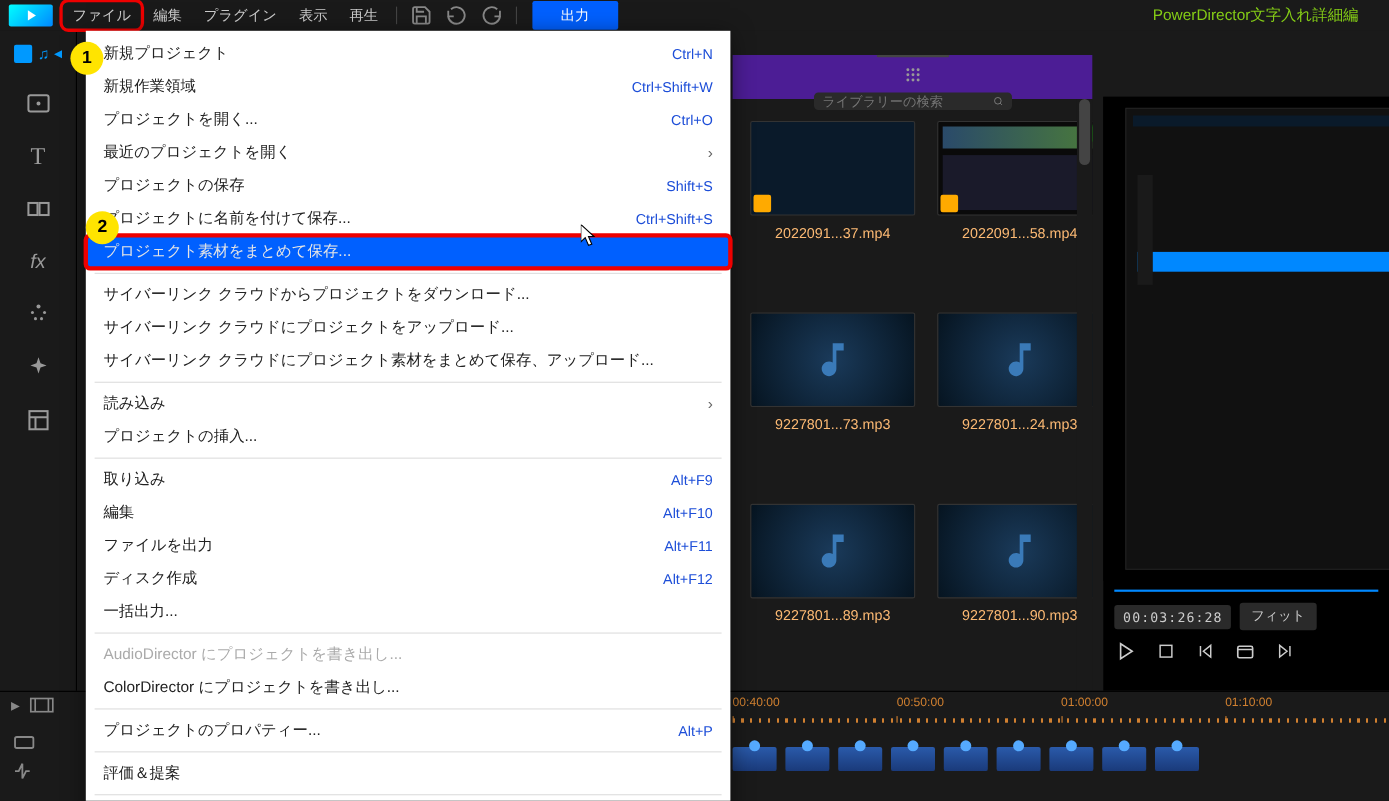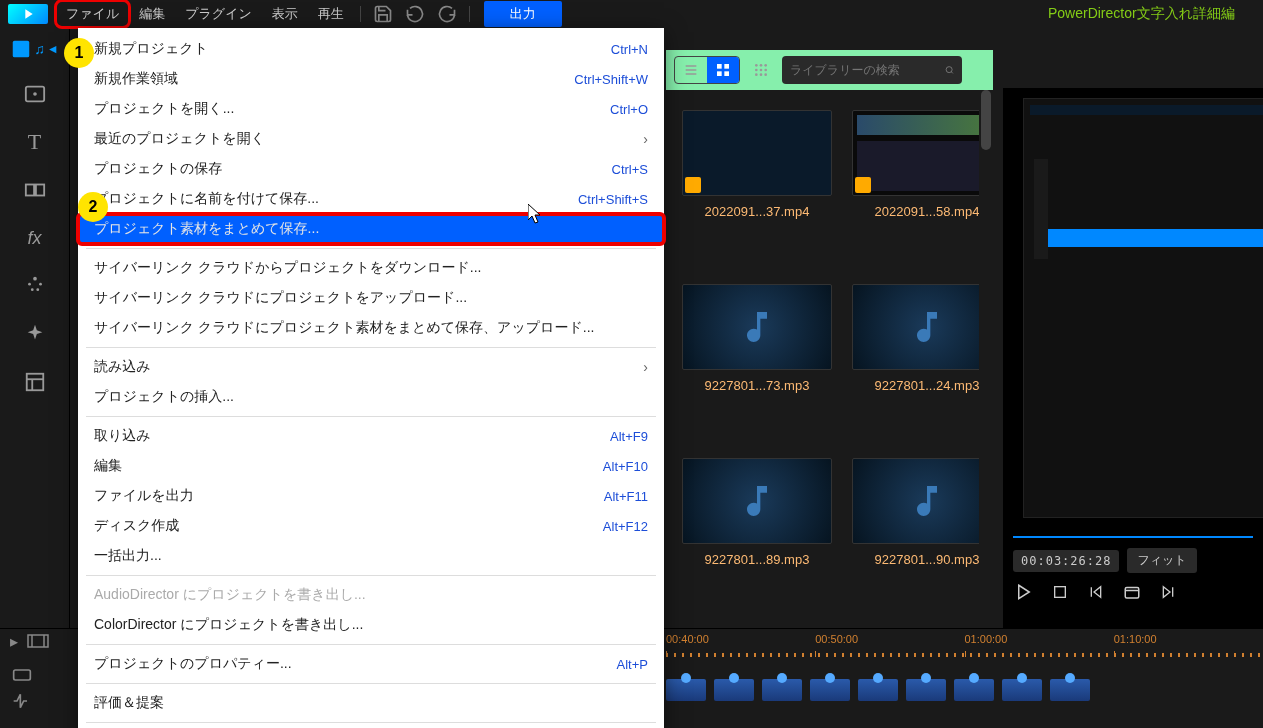--- a/index.html
+++ b/index.html
@@ -9,21 +9,21 @@
 .logo { width: 40px; height: 20px; background: linear-gradient(135deg,#0ff,#08f); margin-right: 8px; border-radius: 2px; display: flex; align-items: center; justify-content: center; }
 .logo svg { width: 16px; height: 16px; }
 .menu-item { padding: 4px 10px; color: #ccc; font-size: 13px; cursor: pointer; }
 .file-highlight { outline: 3px solid #e00; outline-offset: -1px; border-radius: 6px; }
 .menu-sep { width: 1px; height: 16px; background: #444; margin: 0 6px; }
 .menu-icon { width: 20px; height: 20px; color: #888; margin: 0 6px; }
 .output-btn { background: #0060ff; color: #fff; padding: 4px 26px; border-radius: 2px; font-size: 13px; margin: 0 8px; }
 .title-text { margin-left: auto; margin-right: 20px; color: #84cc16; font-size: 14px; }
 .rail-icon { width: 28px; height: 28px; color: #999; display: flex; align-items: center; justify-content: center; font-size: 18px; }
 
-.lib-header { height: 40px; display: flex; align-items: center; padding: 0 8px; gap: 8px; background: #86efac; margin-left: 666px; }
+.lib-header { height: 40px; display: flex; align-items: center; padding: 0 8px; gap: 8px; background: #4c1d95; margin-left: 666px; flex-direction: column; }
 .view-toggle { display: flex; border: 1px solid #444; border-radius: 4px; overflow: hidden; }
 .view-btn { width: 32px; height: 26px; display: flex; align-items: center; justify-content: center; color: #999; }
 .view-btn.active { background: #0060ff; color: #fff; }
 .grid-size-btn { width: 26px; height: 26px; color: #999; display: flex; align-items: center; justify-content: center; }
 .search-box { flex: 1; display: flex; align-items: center; background: #2a2a2a; border-radius: 4px; height: 28px; padding: 0 8px; max-width: 180px; }
 .search-box input { background: none; border: none; color: #ccc; flex: 1; outline: none; font-size: 12px; }
 .search-box svg { width: 16px; height: 16px; color: #888; }
 
 .lib-grid { display: grid; grid-template-columns: 1fr 1fr; gap: 20px; padding: 16px; margin-left: 666px; }
 .lib-item { display: flex; flex-direction: column; align-items: center; gap: 8px; }
@@ -385,21 +385,21 @@
   <div class="dd-item">
       <span>プロジェクトを開く...</span>
       <span class="dd-short">Ctrl+O</span>
     </div>
   <div class="dd-item">
       <span>最近のプロジェクトを開く</span>
       <span class="dd-sub">›</span>
     </div>
   <div class="dd-item">
       <span>プロジェクトの保存</span>
-      <span class="dd-short">Ctrl+S</span>
+      <span class="dd-short">Shift+S</span>
     </div>
   <div class="dd-item">
       <span>プロジェクトに名前を付けて保存...</span>
       <span class="dd-short">Ctrl+Shift+S</span>
     </div>
   <div class="dd-item highlighted">
       <span>プロジェクト素材をまとめて保存...</span>
     </div>
   <div class="dd-sep"></div>
   <div class="dd-item">

